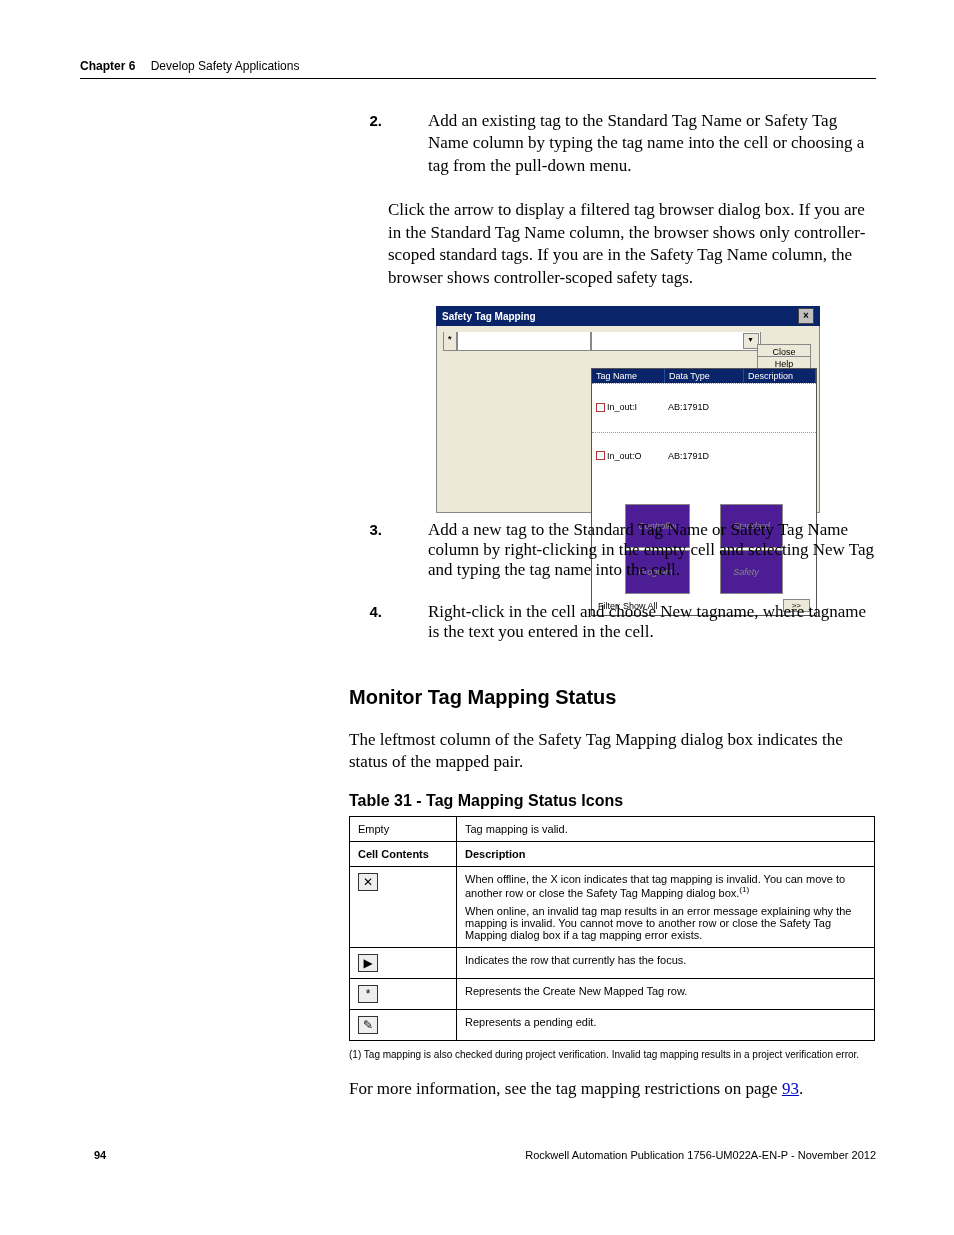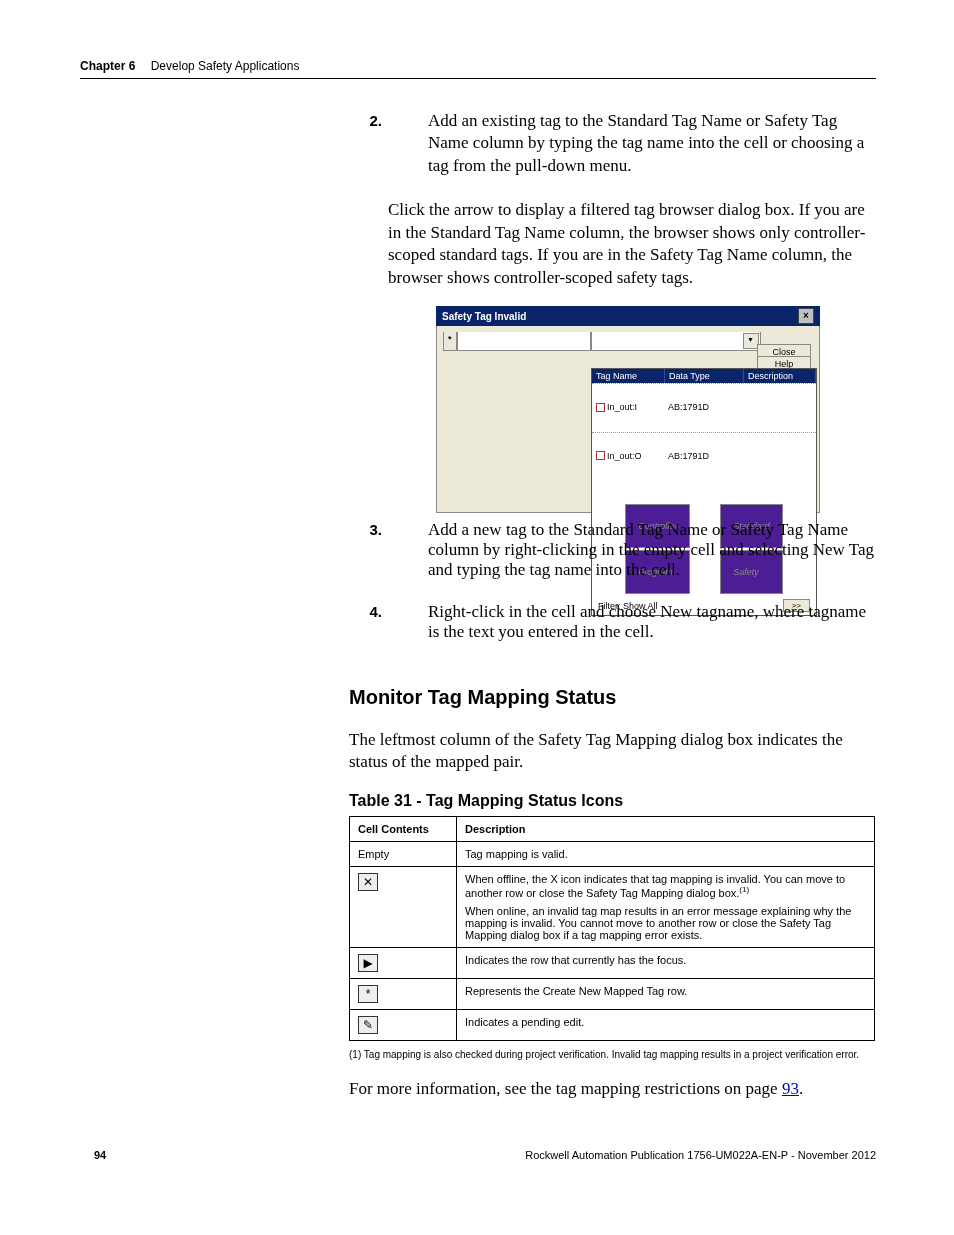--- a/index.html
+++ b/index.html
@@ -89,21 +89,21 @@
   <div class="body">
     <div class="ol-item" style="position:relative;">
       <span class="num" style="margin-left:-28px;">2.</span>
       <span class="txt">Add an existing tag to the Standard Tag Name or Safety Tag Name column by typing the tag name into the cell or choosing a tag from the pull-down menu.</span>
     </div>
     <div class="indented-para">Click the arrow to display a filtered tag browser dialog box. If you are in the Standard Tag Name column, the browser shows only controller-scoped standard tags. If you are in the Safety Tag Name column, the browser shows controller-scoped safety tags.</div>
   </div>
 
   <div class="dlg">
     <div class="dlg-titlebar">
-      <span>Safety Tag Invalid</span>
+      <span>Safety Tag Mapping</span>
       <span class="dlg-x">×</span>
     </div>
     <div class="dlg-body">
       <div class="grid">
         <div class="grid-row">
           <div class="gc gc1">*</div>
           <div class="gc gc2"></div>
           <div class="gc gc3">
             <span class="dd">▾</span>
           </div>
@@ -164,46 +164,46 @@
       <span class="txt">Right-click in the cell and choose New tagname, where tagname is the text you entered in the cell.</span>
     </div>
 
     <div class="h2" style="margin-top:44px;">Monitor Tag Mapping Status</div>
     <div class="para">The leftmost column of the Safety Tag Mapping dialog box indicates the status of the mapped pair.</div>
 
     <div class="tbl-cap">Table 31 - Tag Mapping Status Icons</div>
     <table class="status">
       <tbody>
           <tr>
+        <td>Empty</td>
+        <td>Tag mapping is valid.</td>
+      </tr>
+      <tr>
         <th class="cell-icon">Cell Contents</th>
         <th>Description</th>
-      </tr>
-      <tr>
-        <td>Empty</td>
-        <td>Tag mapping is valid.</td>
       </tr>
       <tr>
         <td><span class="ic-box">✕</span></td>
         <td>
           <span>When offline, the X icon indicates that tag mapping is invalid. You can move to another row or close the Safety Tag Mapping dialog box.</span><span class="sup">(1)</span>
           <div style="height:6px;"></div>
           <span>When online, an invalid tag map results in an error message explaining why the mapping is invalid. You cannot move to another row or close the Safety Tag Mapping dialog box if a tag mapping error exists.</span>
         </td>
       </tr>
       <tr>
         <td><span class="ic-box">▶</span></td>
         <td>Indicates the row that currently has the focus.</td>
       </tr>
       <tr>
         <td><span class="ic-box">*</span></td>
         <td>Represents the Create New Mapped Tag row.</td>
       </tr>
       <tr>
         <td><span class="ic-box">✎</span></td>
-        <td>Indicates a pending edit.</td>
+        <td>Represents a pending edit.</td>
       </tr>
     </tbody>
       </table>
     <div class="footnote">(1)   Tag mapping is also checked during project verification. Invalid tag mapping results in a project verification error.</div>
 
     <div class="para" style="margin-top:18px;">
       <span>For more information, see the tag mapping restrictions on page </span><a class="link93">93</a><span>.</span>
     </div>
   </div>
 

